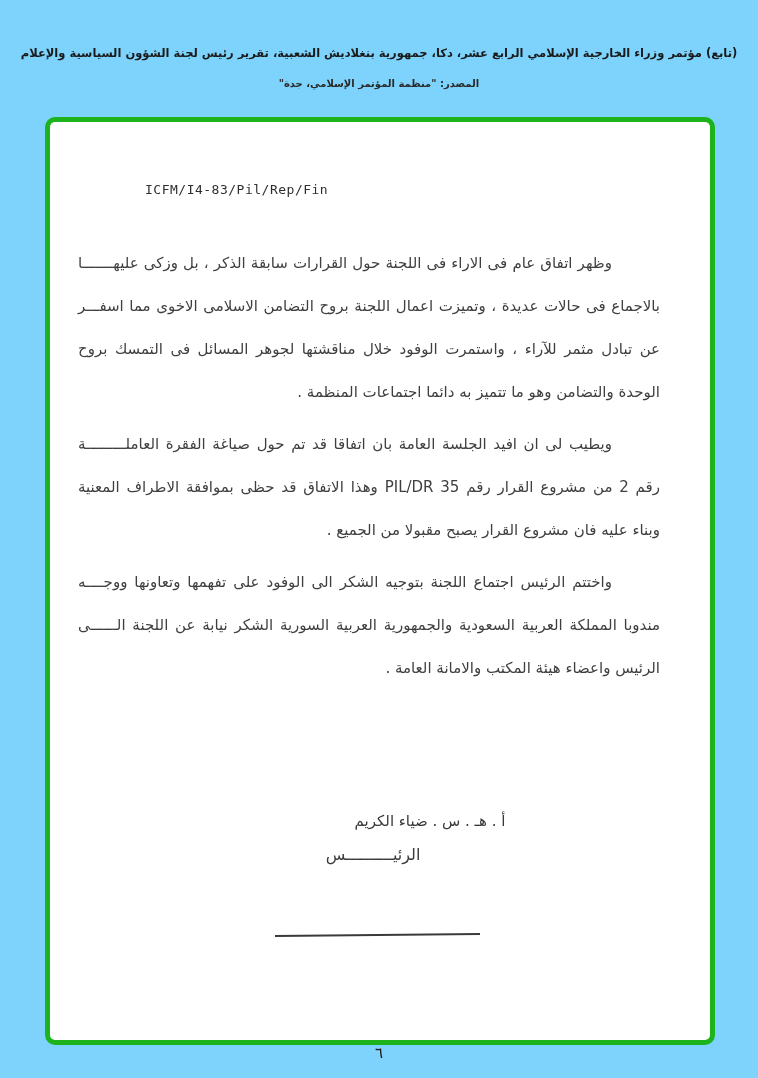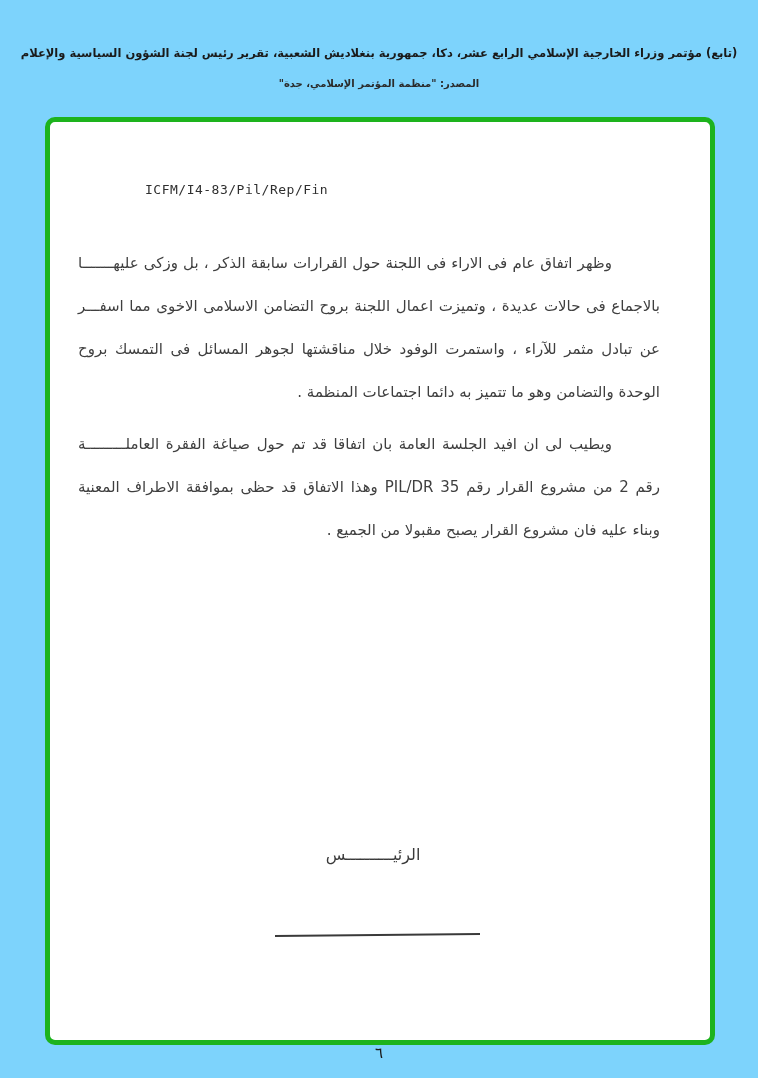--- a/index.html
+++ b/index.html
@@ -99,22 +99,24 @@
 
   <div class="source-line">المصدر:  "منظمة المؤتمر الإسلامي، جدة"</div>
 
   <div class="frame" style="border-color: rgb(29, 179, 29);">
 
     <div class="ref">ICFM/I4-83/Pil/Rep/Fin</div>
 
     <div class="body-text">
       <p>وظهر اتفاق عام فى الاراء فى اللجنة حول القرارات سابقة الذكر ، بل وزكى عليهـــــــا بالاجماع فى حالات عديدة ، وتميزت اعمال اللجنة بروح التضامن الاسلامى الاخوى مما اسفـــر عن تبادل مثمر للآراء ، واستمرت الوفود خلال مناقشتها لجوهر المسائل فى التمسك بروح الوحدة والتضامن وهو ما تتميز به دائما اجتماعات المنظمة .</p>
       <p>ويطيب لى ان افيد الجلسة العامة بان اتفاقا قد تم حول صياغة الفقرة العاملـــــــــة رقم 2 من مشروع القرار رقم PIL/DR 35 وهذا الاتفاق قد حظى بموافقة الاطراف المعنية وبناء عليه فان مشروع القرار يصبح مقبولا من الجميع .</p>
+      <p>واختتم الرئيس اجتماع اللجنة بتوجيه الشكر الى الوفود على تفهمها وتعاونها ووجــــه مندوبا المملكة العربية السعودية والجمهورية العربية السورية الشكر نيابة عن اللجنة الــــــى الرئيس واعضاء هيئة المكتب والامانة العامة .</p>
     </div>
 
+    <div class="sig-name">أ . هـ . س . ضياء الكريم</div>
 
     <div class="sig-title">الرئيــــــــــس</div>
 
 
     <div class="sig-rule"></div>
 
   </div>
 
   <div class="page-number">٦</div>
 

